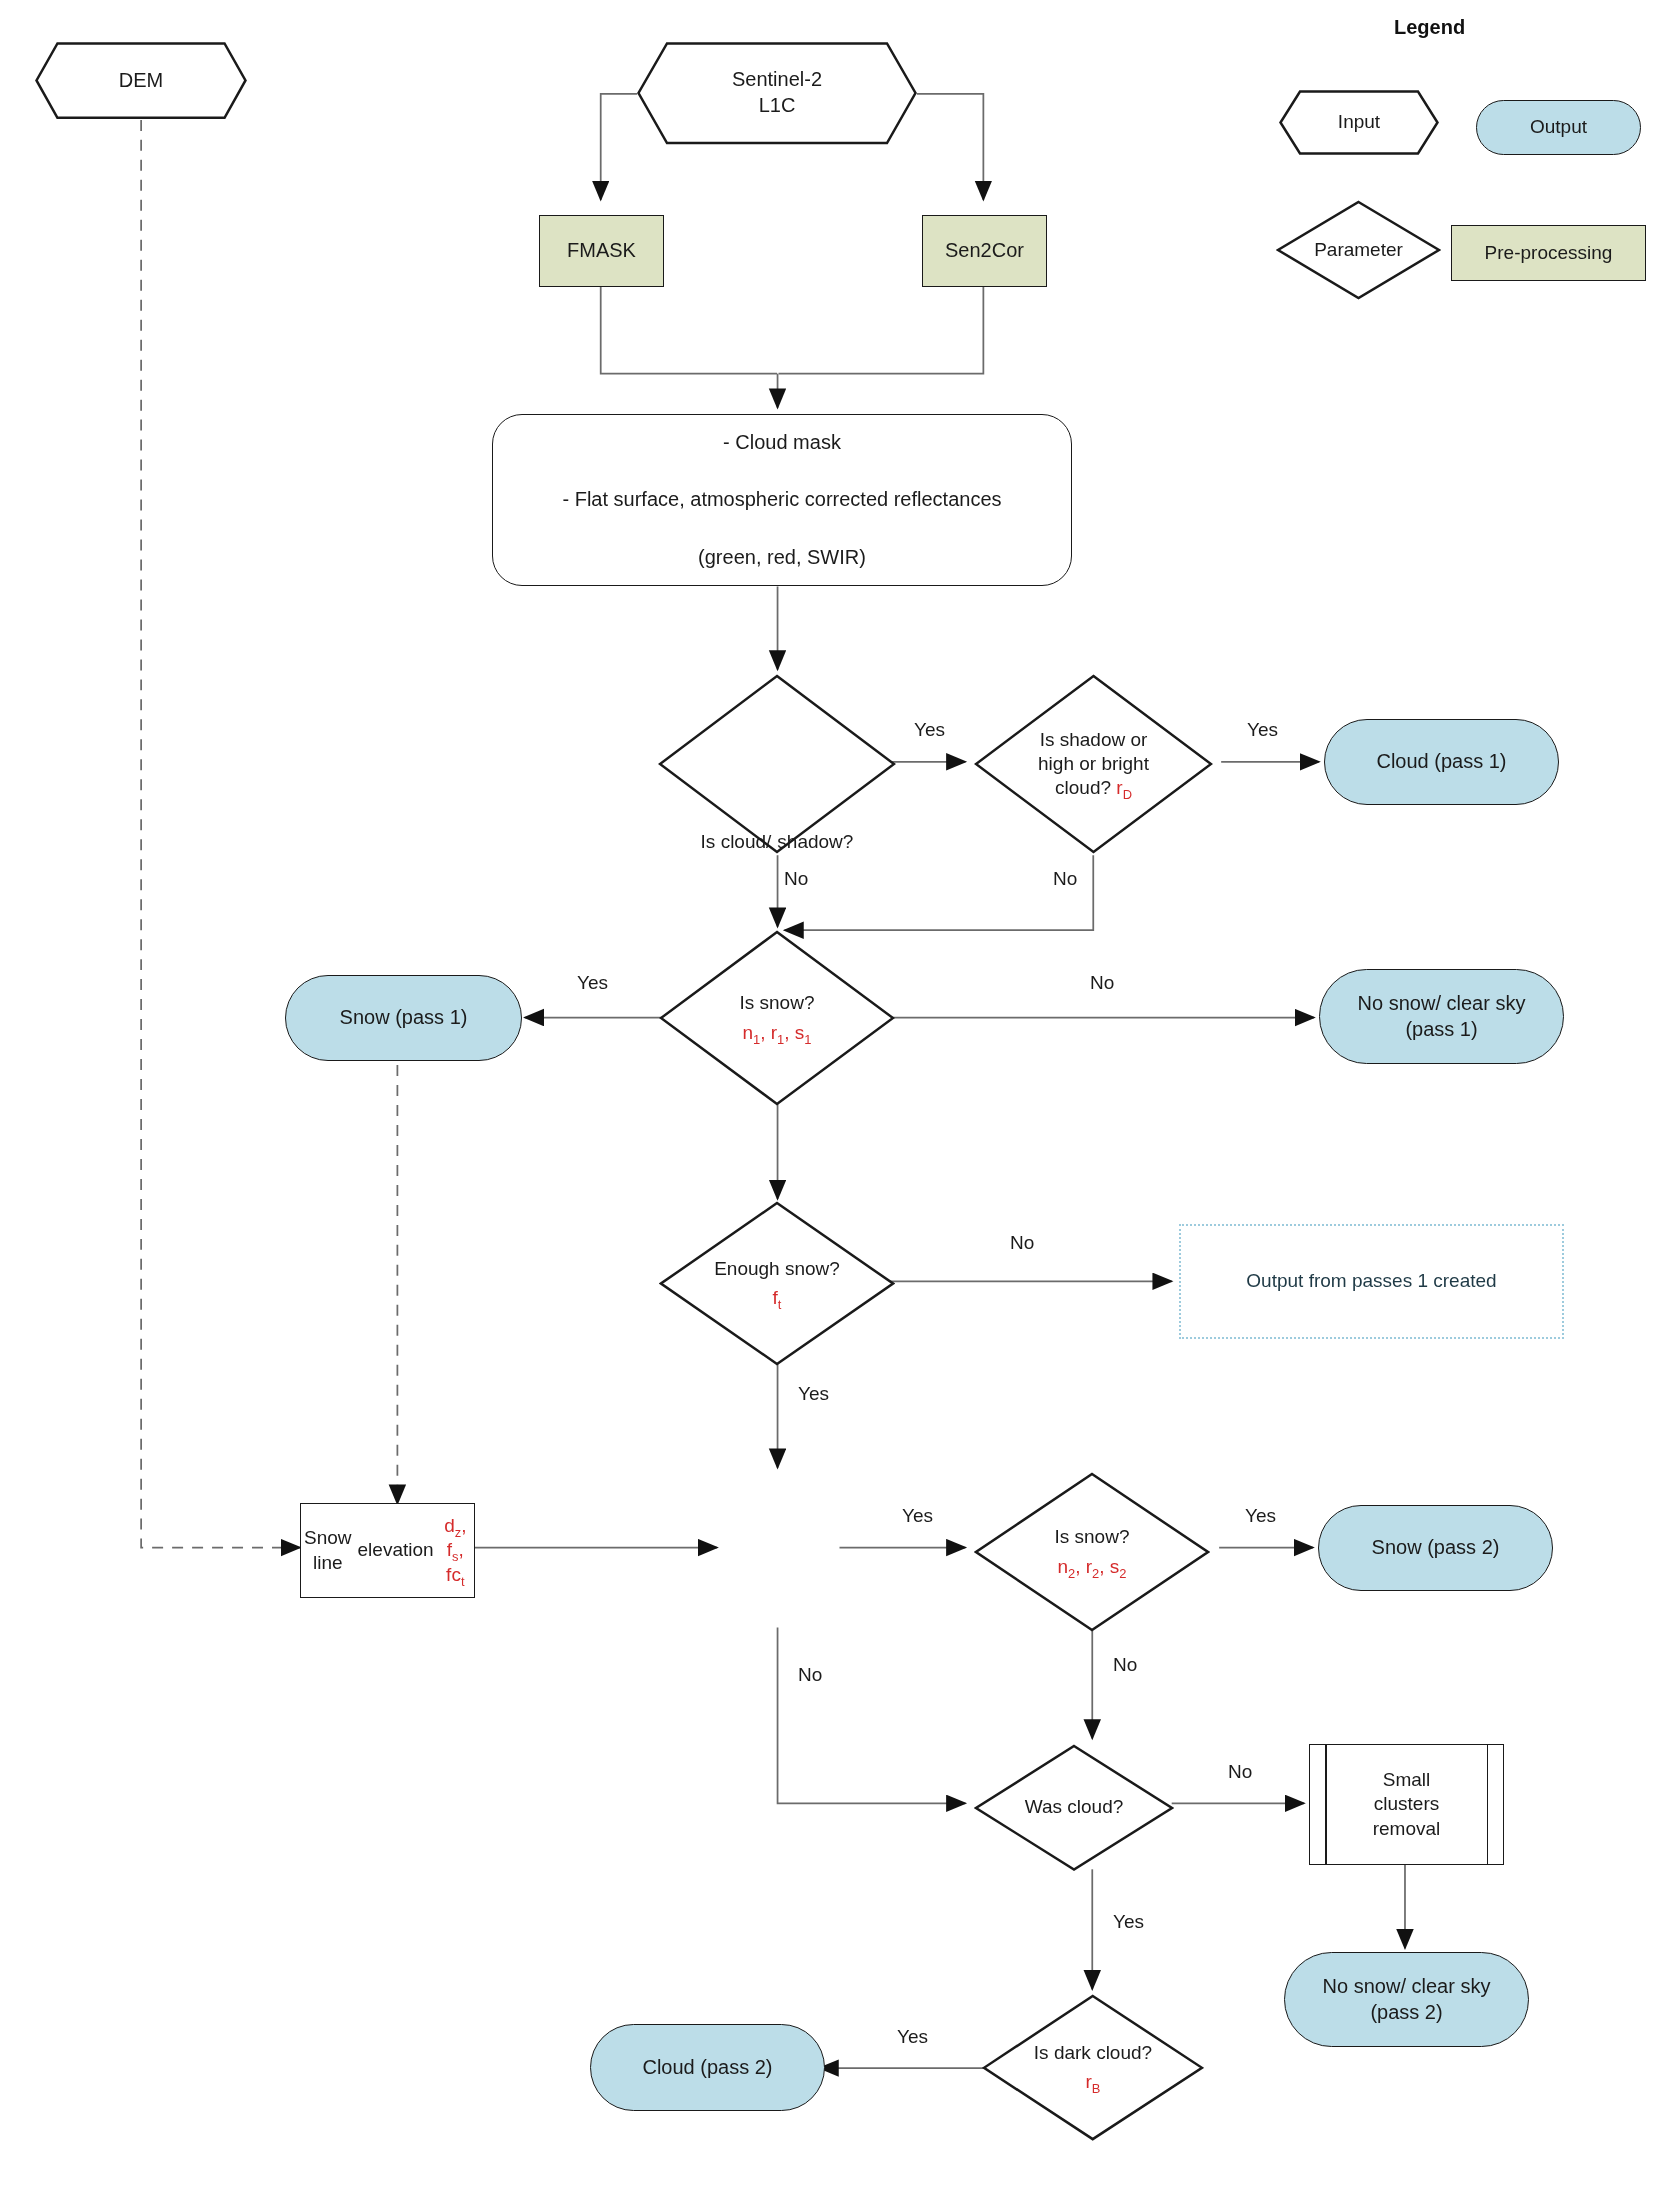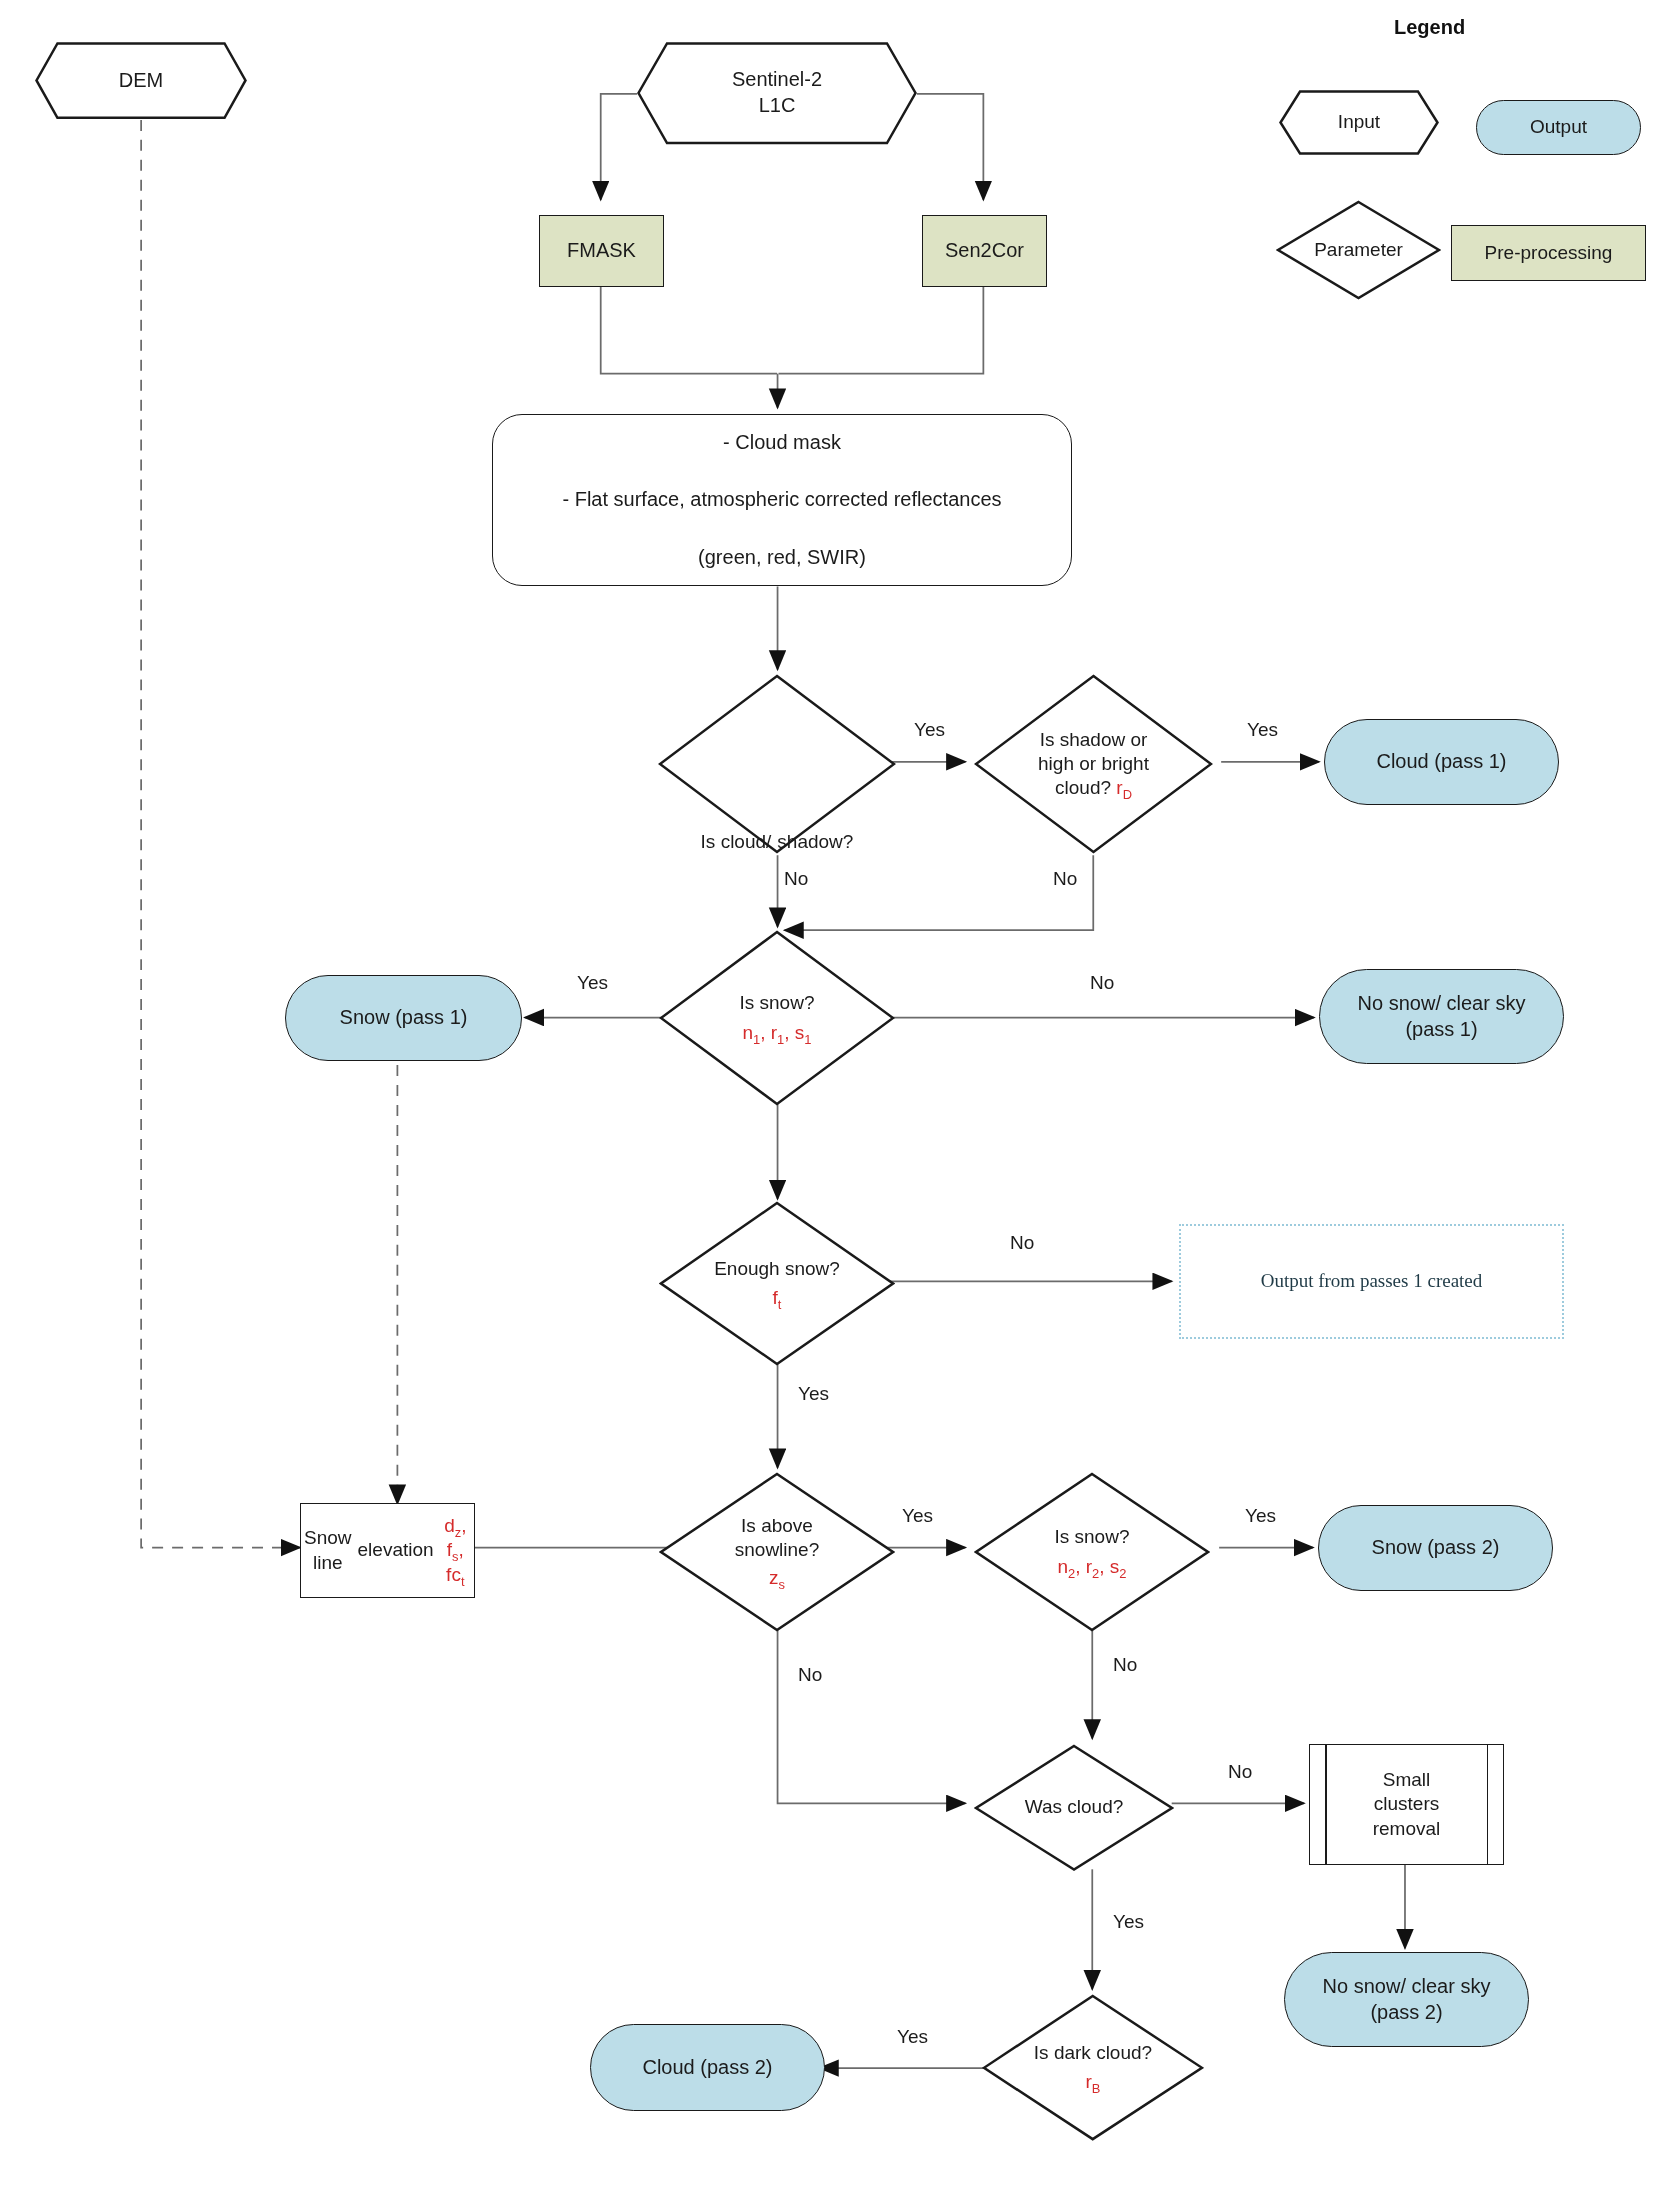--- a/index.html
+++ b/index.html
@@ -259,44 +259,34 @@
   <div class="node diamond" style="left:659px; top:1201px; width:236px; height:165px; font-size:19px; flex-direction:column;">
     <svg class="shape" viewBox="0 0 472 330" preserveAspectRatio="none">
       <polygon points="236,4 468,165 236,326 4,165" fill="#ffffff" stroke="#1a1a1a" stroke-width="5"></polygon>
     </svg>
     <span class="txt">Enough snow?</span>
     <span class="txt param" style="margin-top:4px;">
       <span>f</span><sub>t</sub>
     </span>
   </div>
 
-  <div class="node dottedbox" style="left:1179px; top:1224px; width:385px; height:115px; font-size:19px;font-family:Liberation Serif, serif;">
+  <div class="node dottedbox" style="left:1179px; top:1224px; width:385px; height:115px; font-size:19px;">
     <span class="txt">Output from passes 1 created</span>
   </div>
 
   <div class="node rect" style="left:300px; top:1503px; width:175px; height:95px; font-size:19px; ">
     <span class="txt">Snow line</span>
     <span class="txt">elevation</span>
     <span class="txt param">
       <span>d</span><sub>z</sub>,
       <span>f</span><sub>s</sub>,
       <span>fc</span><sub>t</sub>
     </span>
   </div>
 
-  <div class="node diamond" style="left:659px; top:1472px; width:236px; height:160px; font-size:19px; flex-direction:column;">
-    <svg class="shape" viewBox="0 0 472 320" preserveAspectRatio="none">
-      <polygon points="236,4 468,160 236,316 4,160" fill="#ffffff" stroke="#1a1a1a" stroke-width="5"></polygon>
-    </svg>
-    <span class="txt">Is above</span>
-    <span class="txt">snowline?</span>
-    <span class="txt param" style="margin-top:3px;">
-      <span>z</span><sub>s</sub>
-    </span>
-  </div>
 
   <div class="node diamond" style="left:974px; top:1472px; width:236px; height:160px; font-size:19px; flex-direction:column;">
     <svg class="shape" viewBox="0 0 472 320" preserveAspectRatio="none">
       <polygon points="236,4 468,160 236,316 4,160" fill="#ffffff" stroke="#1a1a1a" stroke-width="5"></polygon>
     </svg>
     <span class="txt">Is snow?</span>
     <span class="txt param" style="margin-top:5px;">
       <span>n</span><sub>2</sub>,
       <span>r</span><sub>2</sub>,
       <span>s</span><sub>2</sub>

